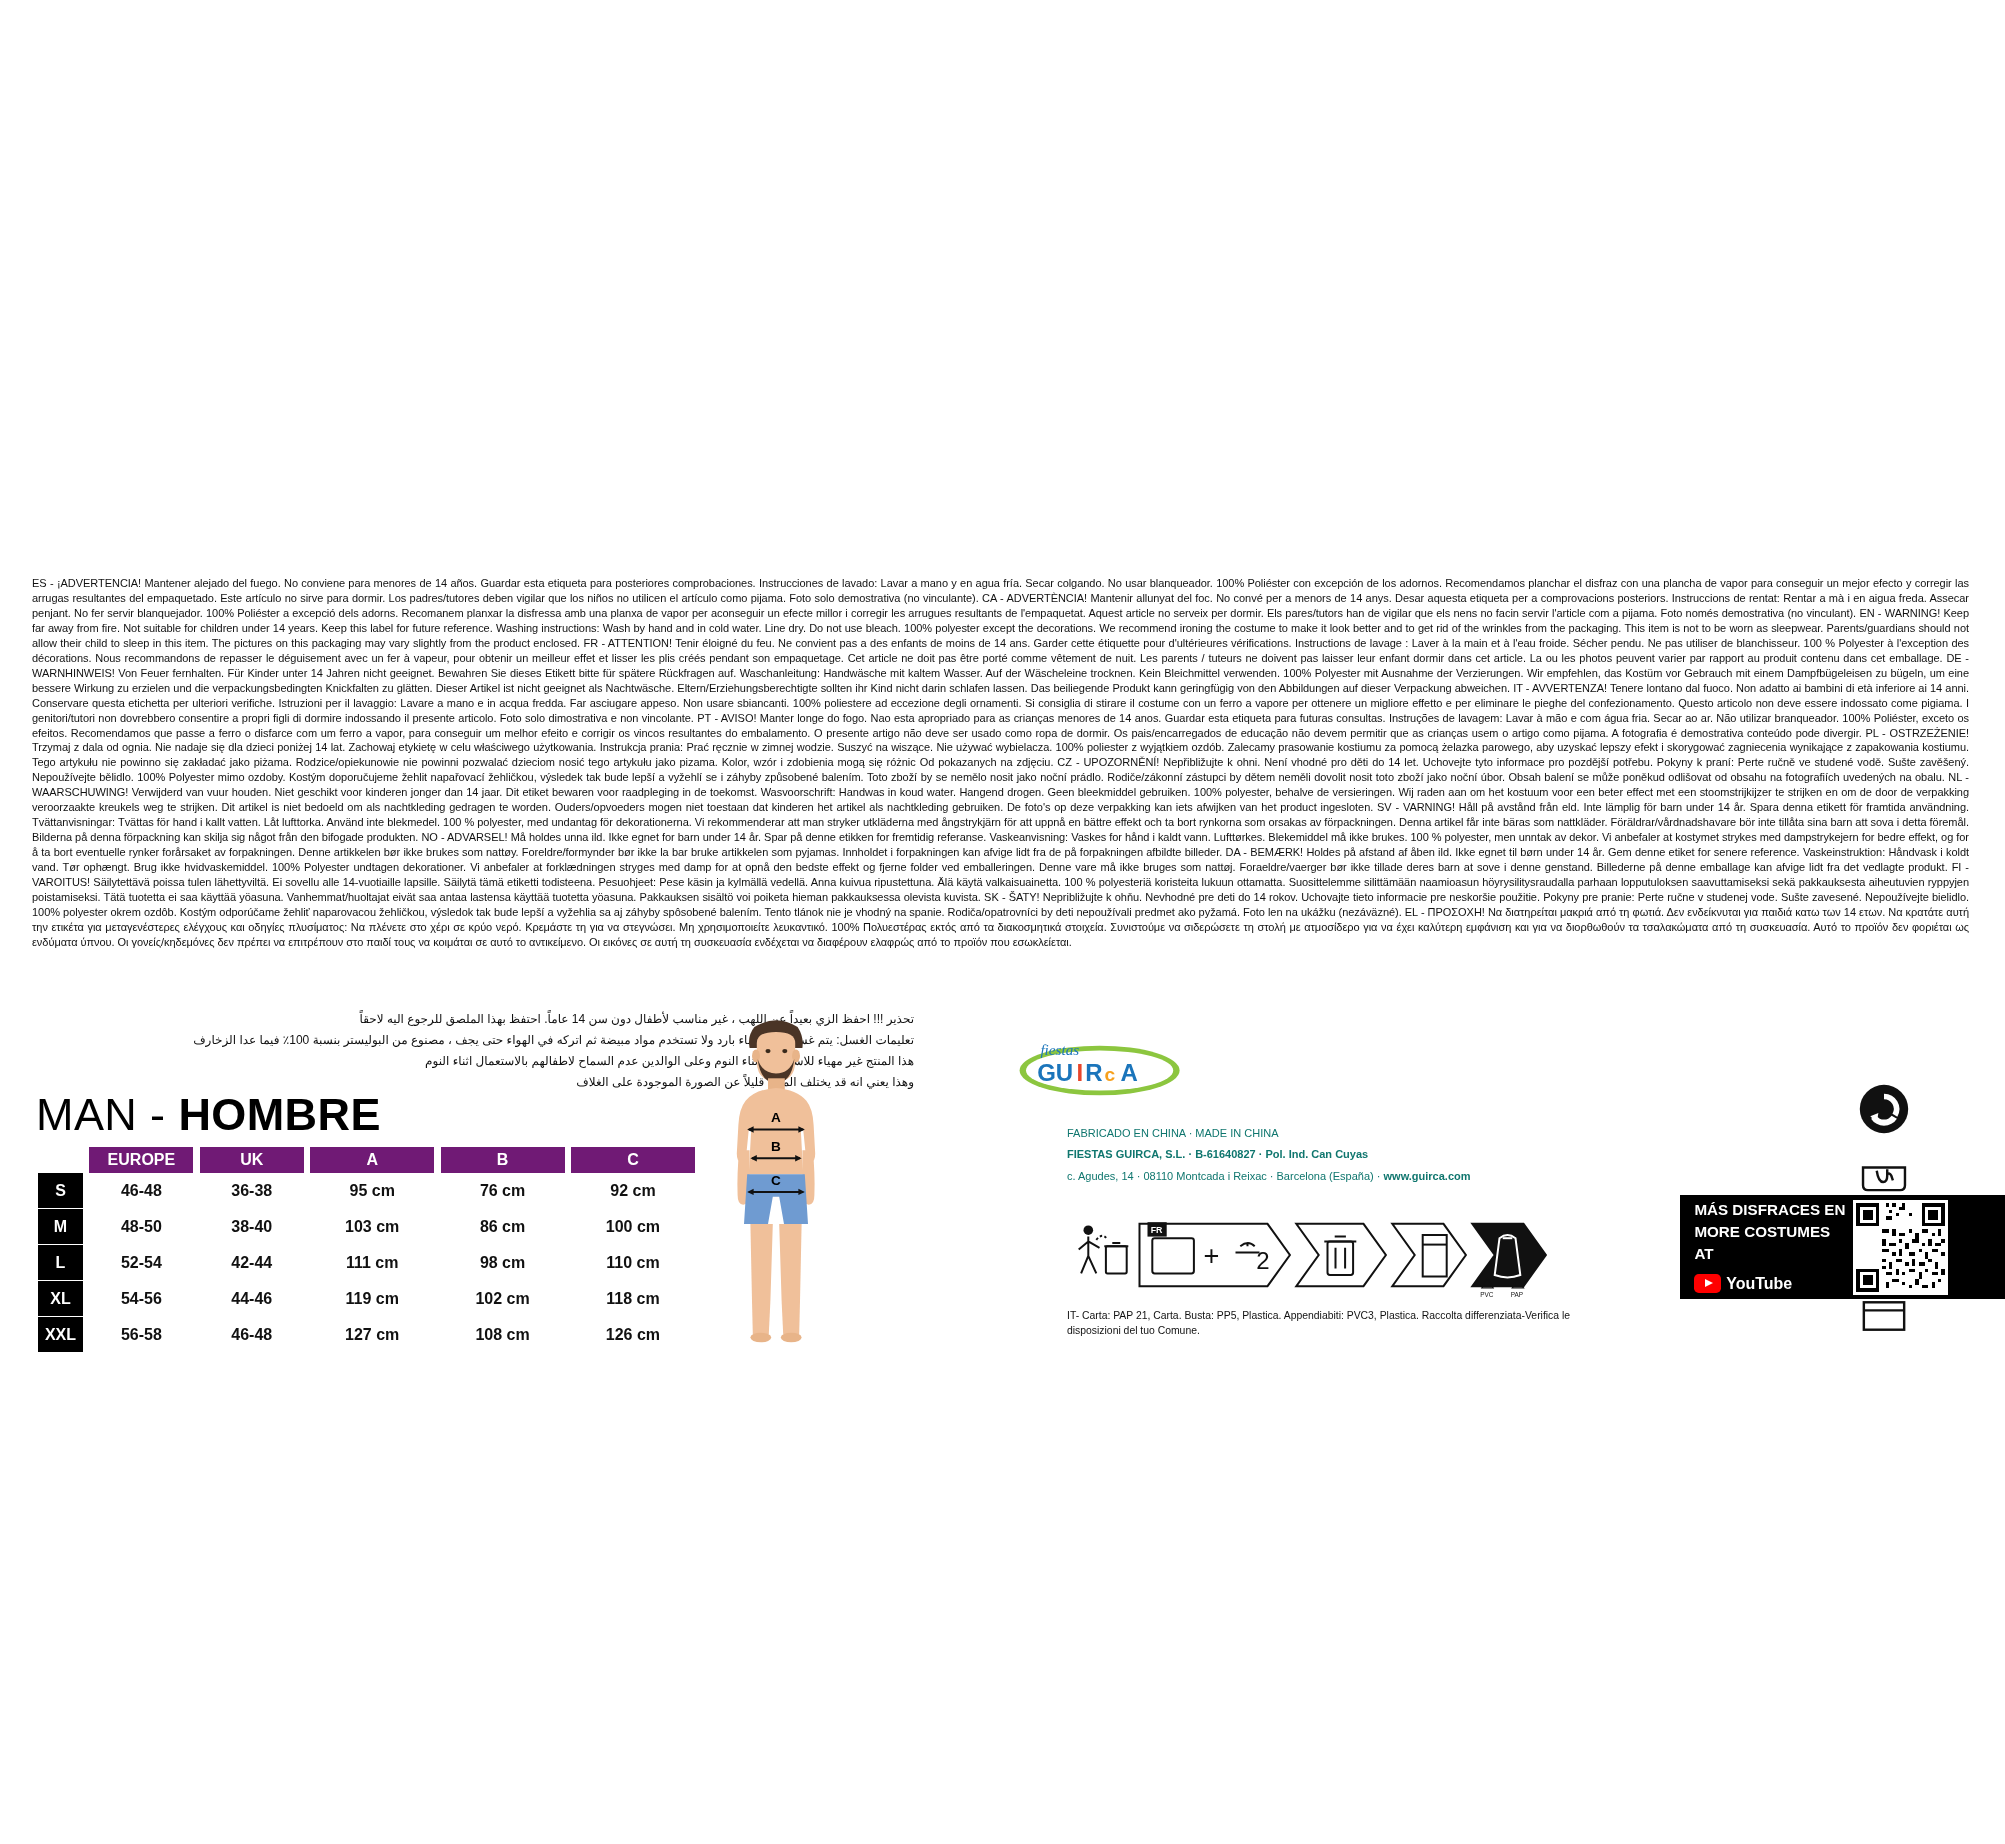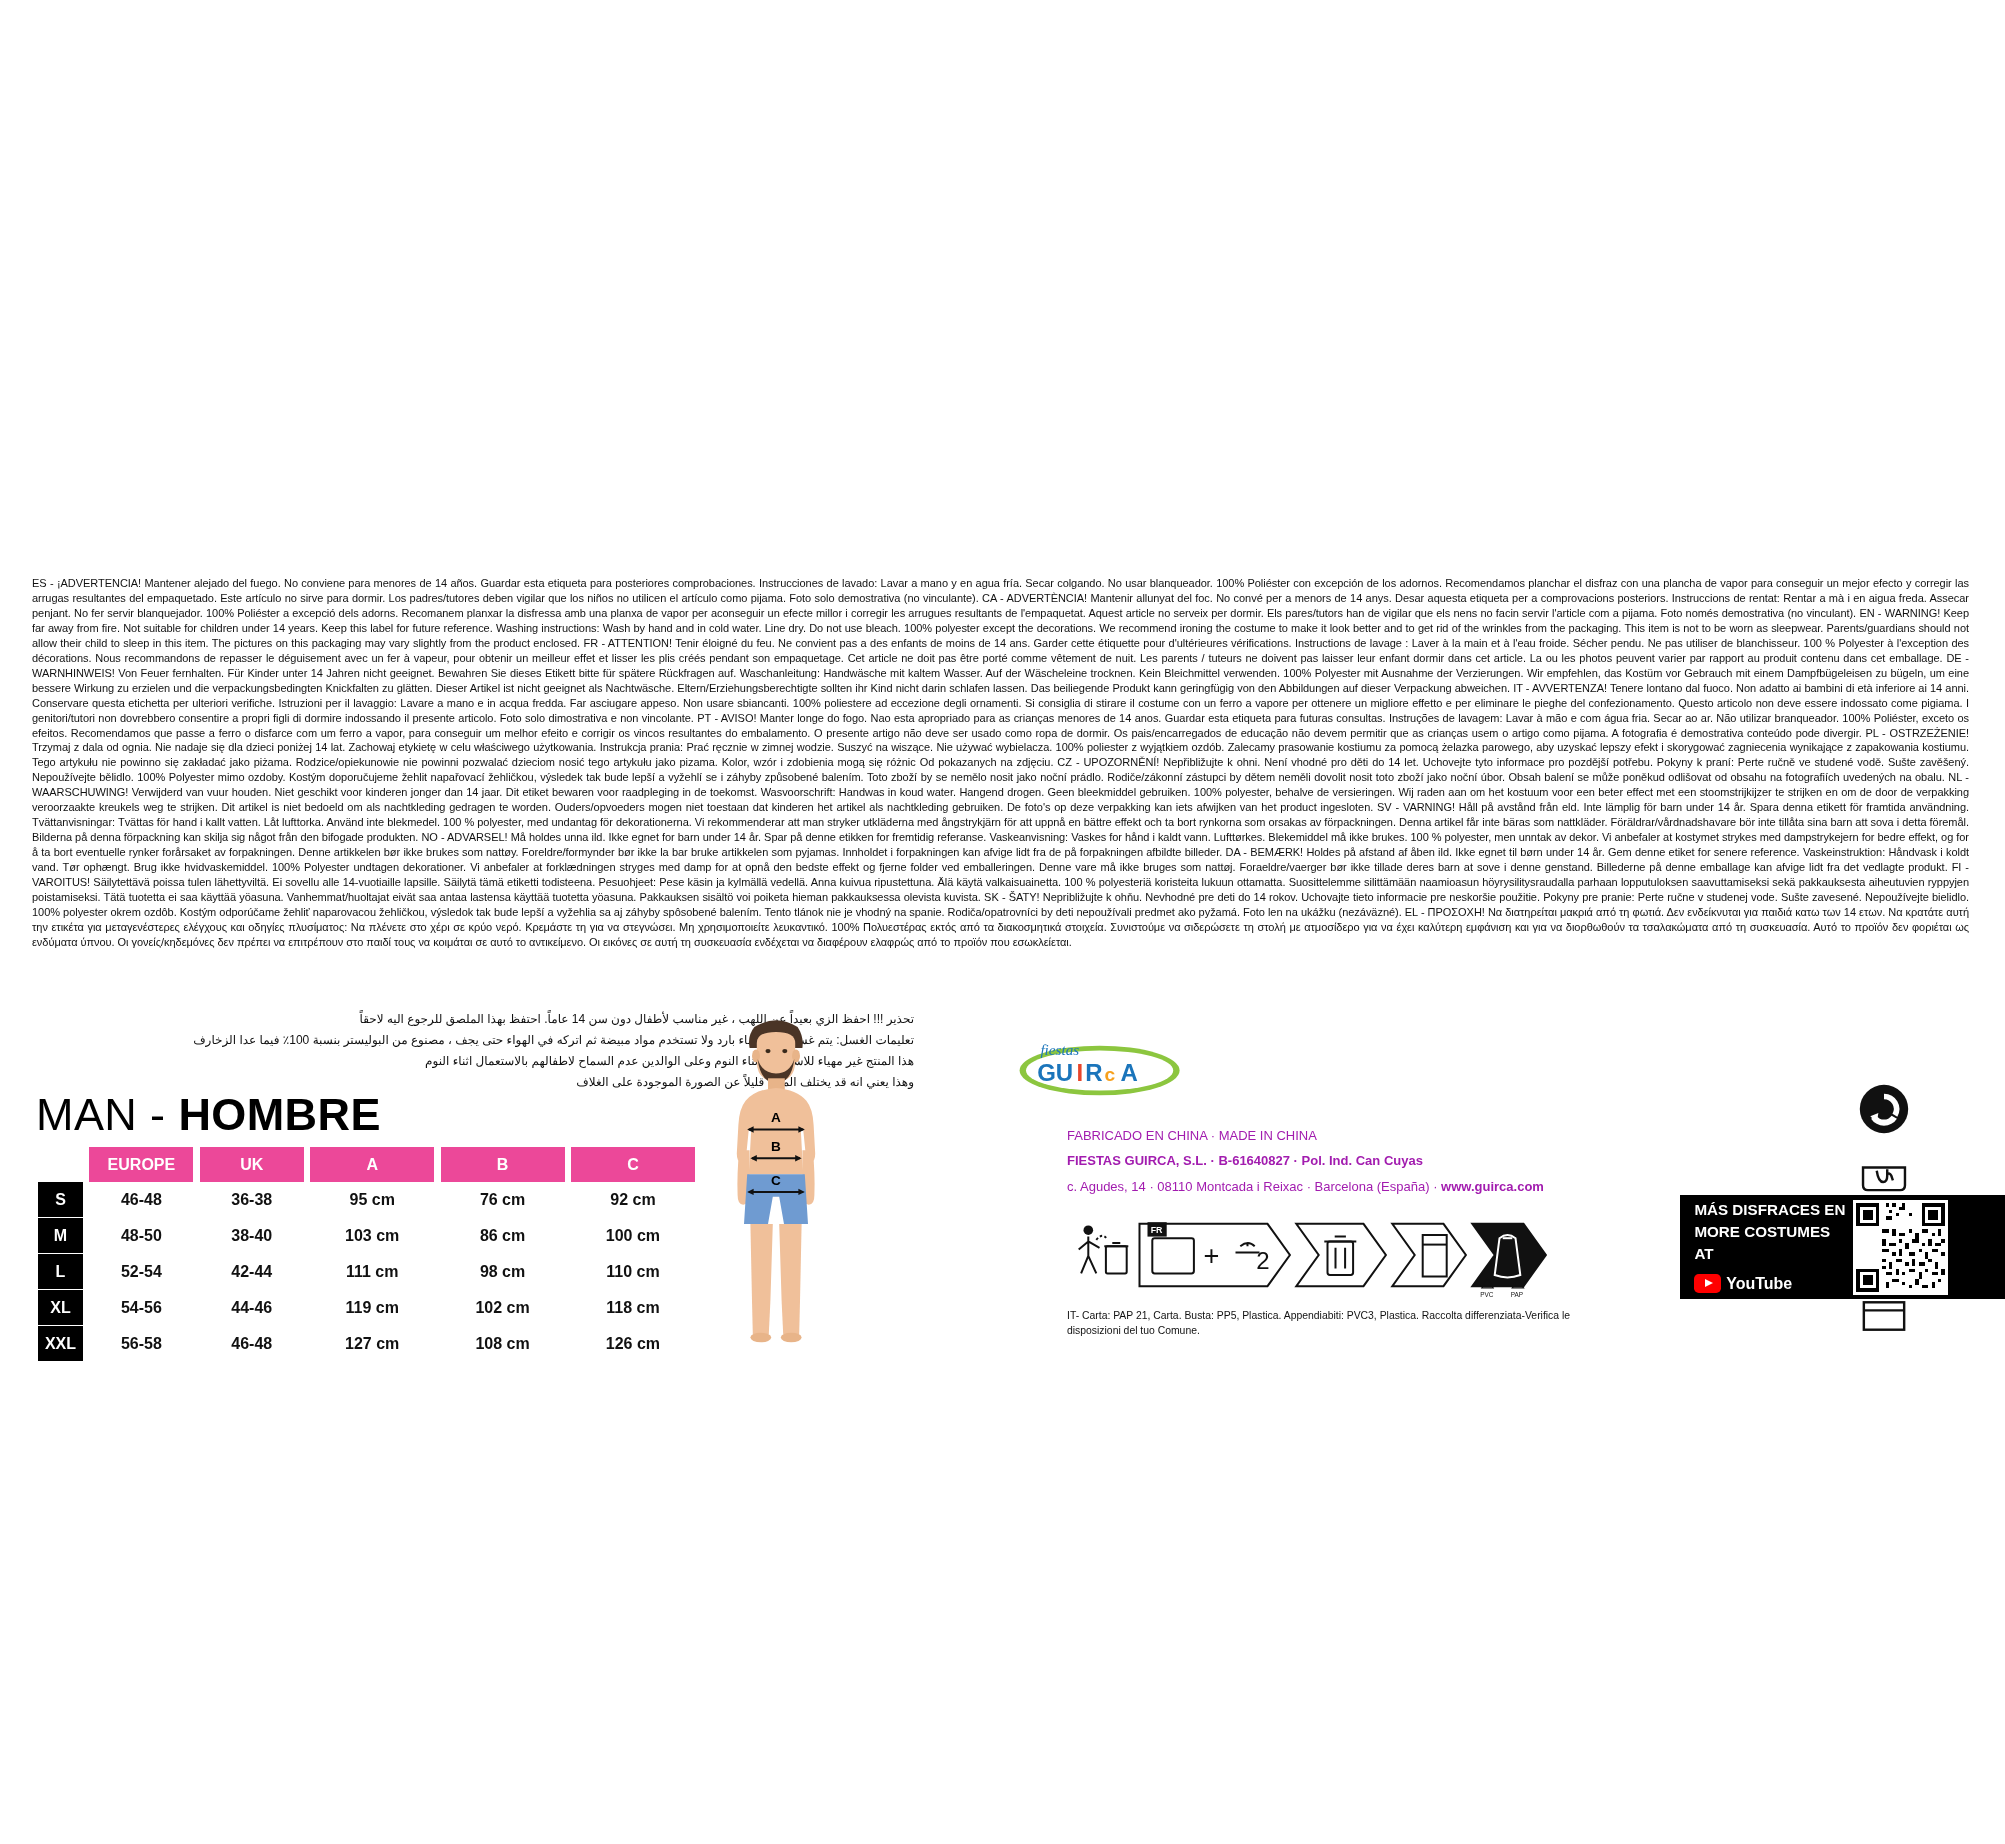--- a/index.html
+++ b/index.html
@@ -68,22 +68,22 @@
     height: 35px;
     background: #000000;
     color: #ffffff;
     font-weight: bold;
     text-align: center;
     vertical-align: middle;
     border-bottom: 1.6px solid #ffffff;
     font-size: 16px;
   }
   #size-table .hdr {
-    height: 35px;
-    background: #ec4899;
+    height: 26px;
+    background: #701a75;
     color: #ffffff;
     font-weight: bold;
     text-align: center;
     vertical-align: middle;
     font-size: 16px;
   }
   #size-table .hdr-blank {
     background: #ffffff;
   }
   #size-table .cell {
@@ -116,23 +116,23 @@
     left: 1018px;
     top: 1035px;
     width: 164px;
     height: 63px;
   }
   #company-info {
     position: absolute;
     left: 1067px;
     top: 1123px;
     width: 666px;
-    font-size: 13px;
+    font-size: 11px;
     line-height: 1.95;
-    color: #a21caf;
+    color: #0f766e;
   }
   #company-info .bold { font-weight: bold; }
 
   
   #recycle-strip {
     position: absolute;
     left: 1067px;
     top: 1211px;
     width: 481px;
     height: 88px;

